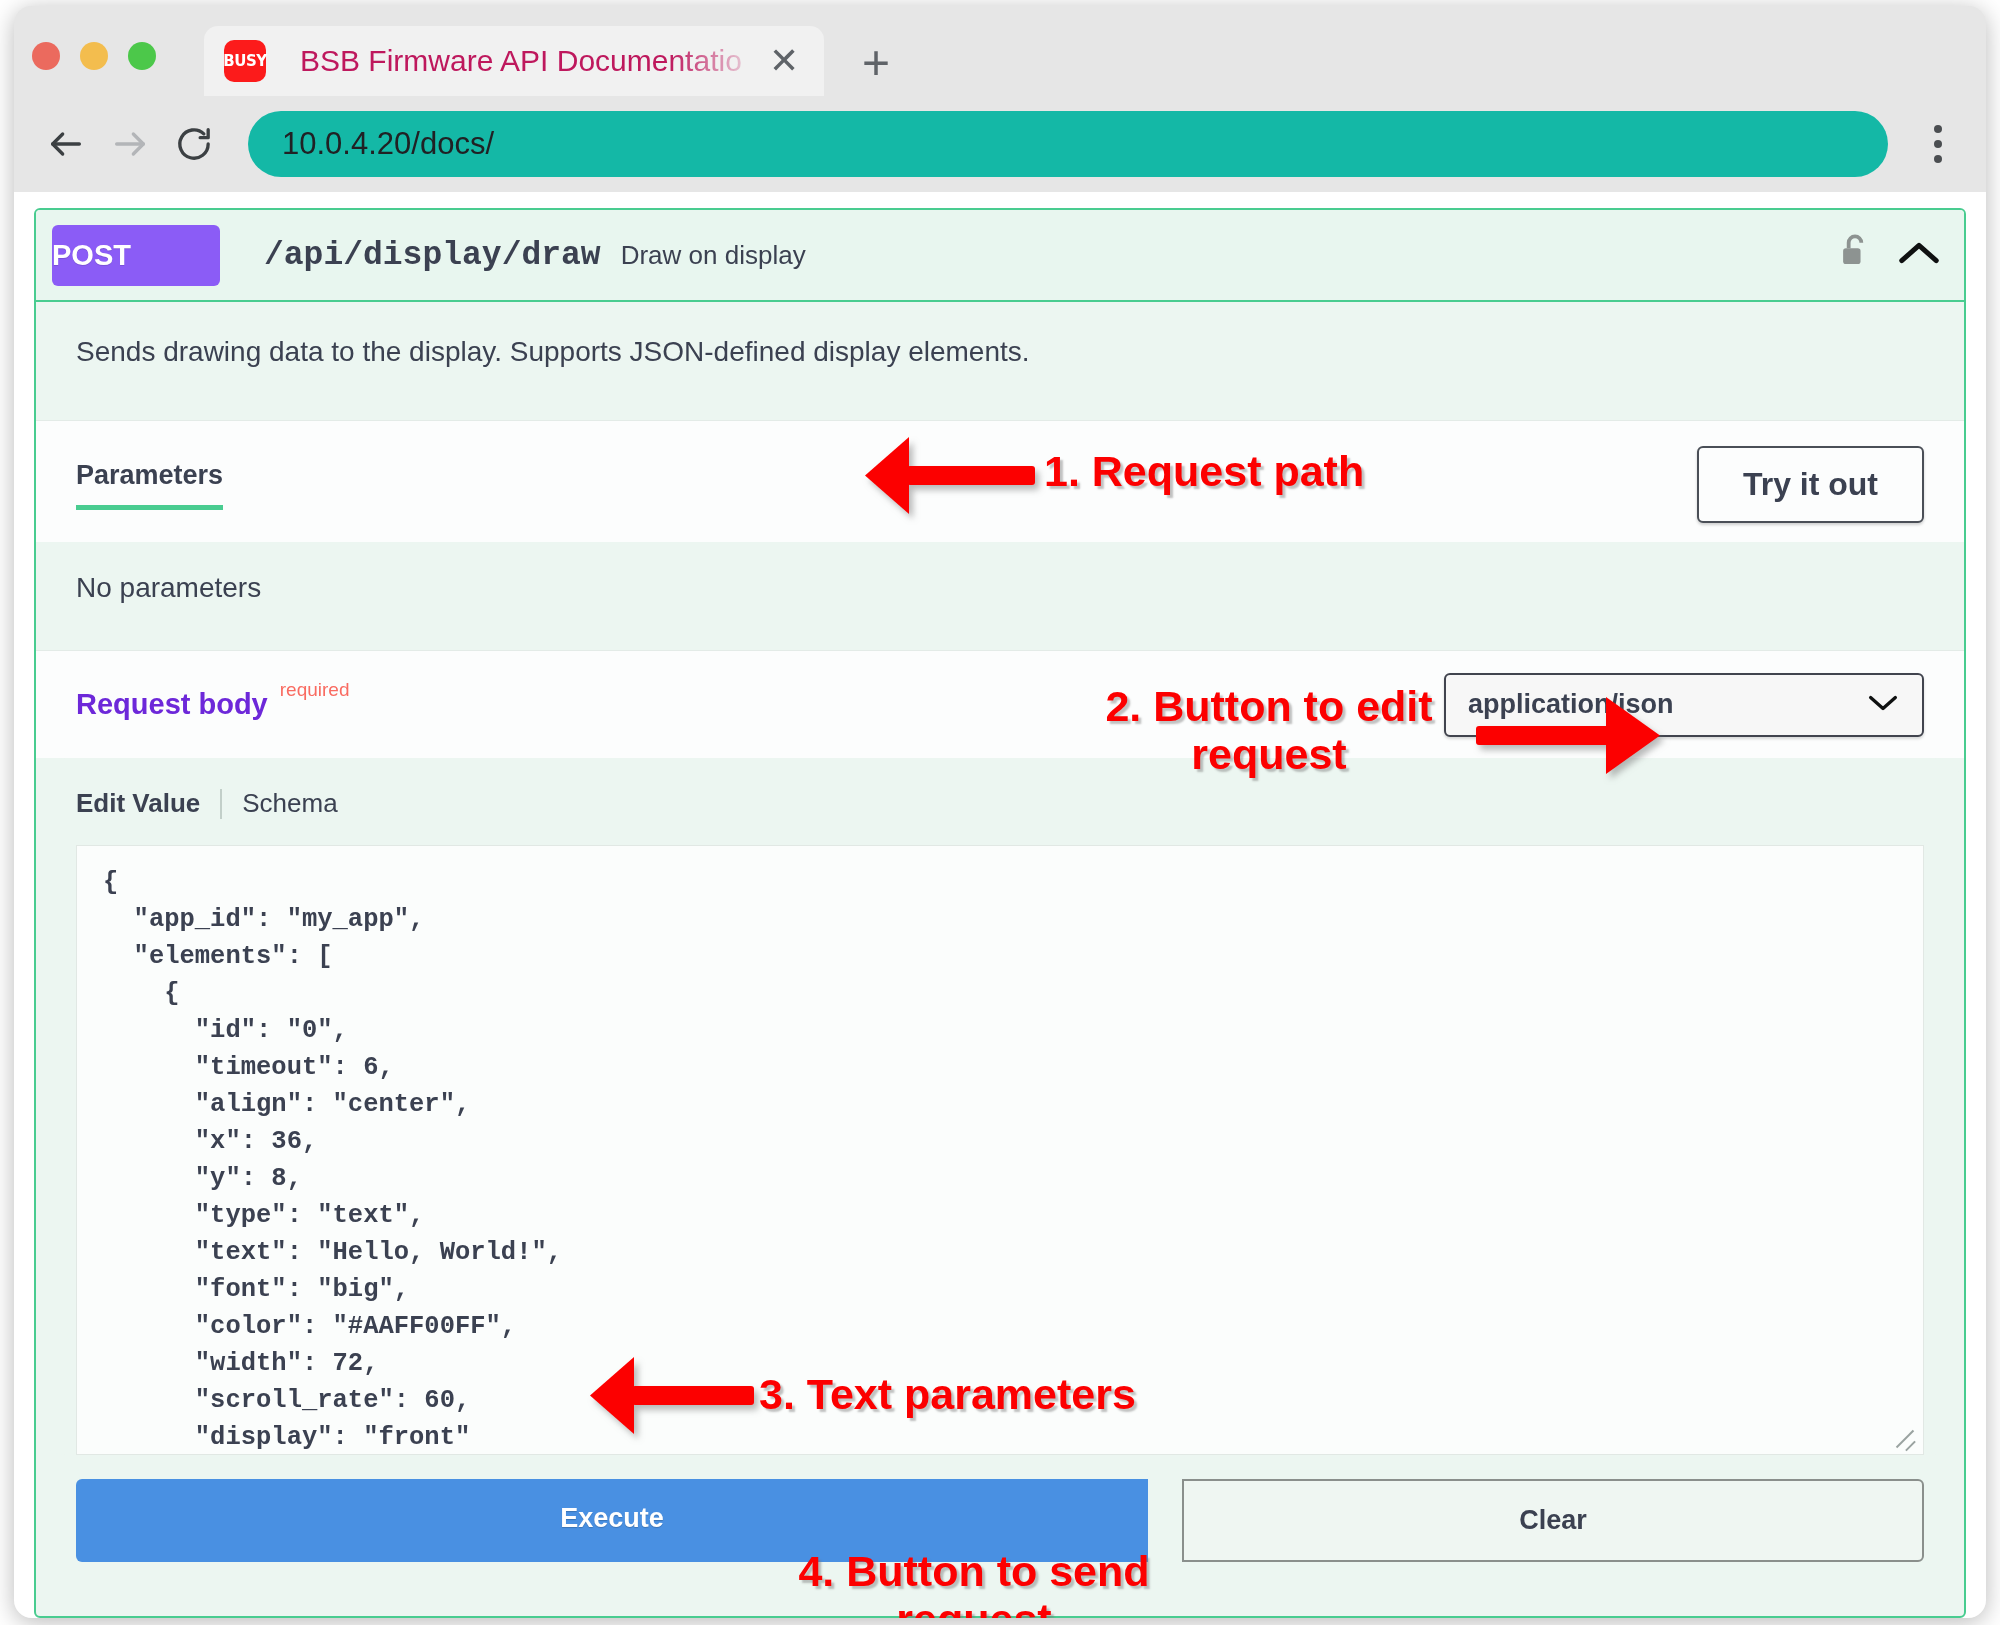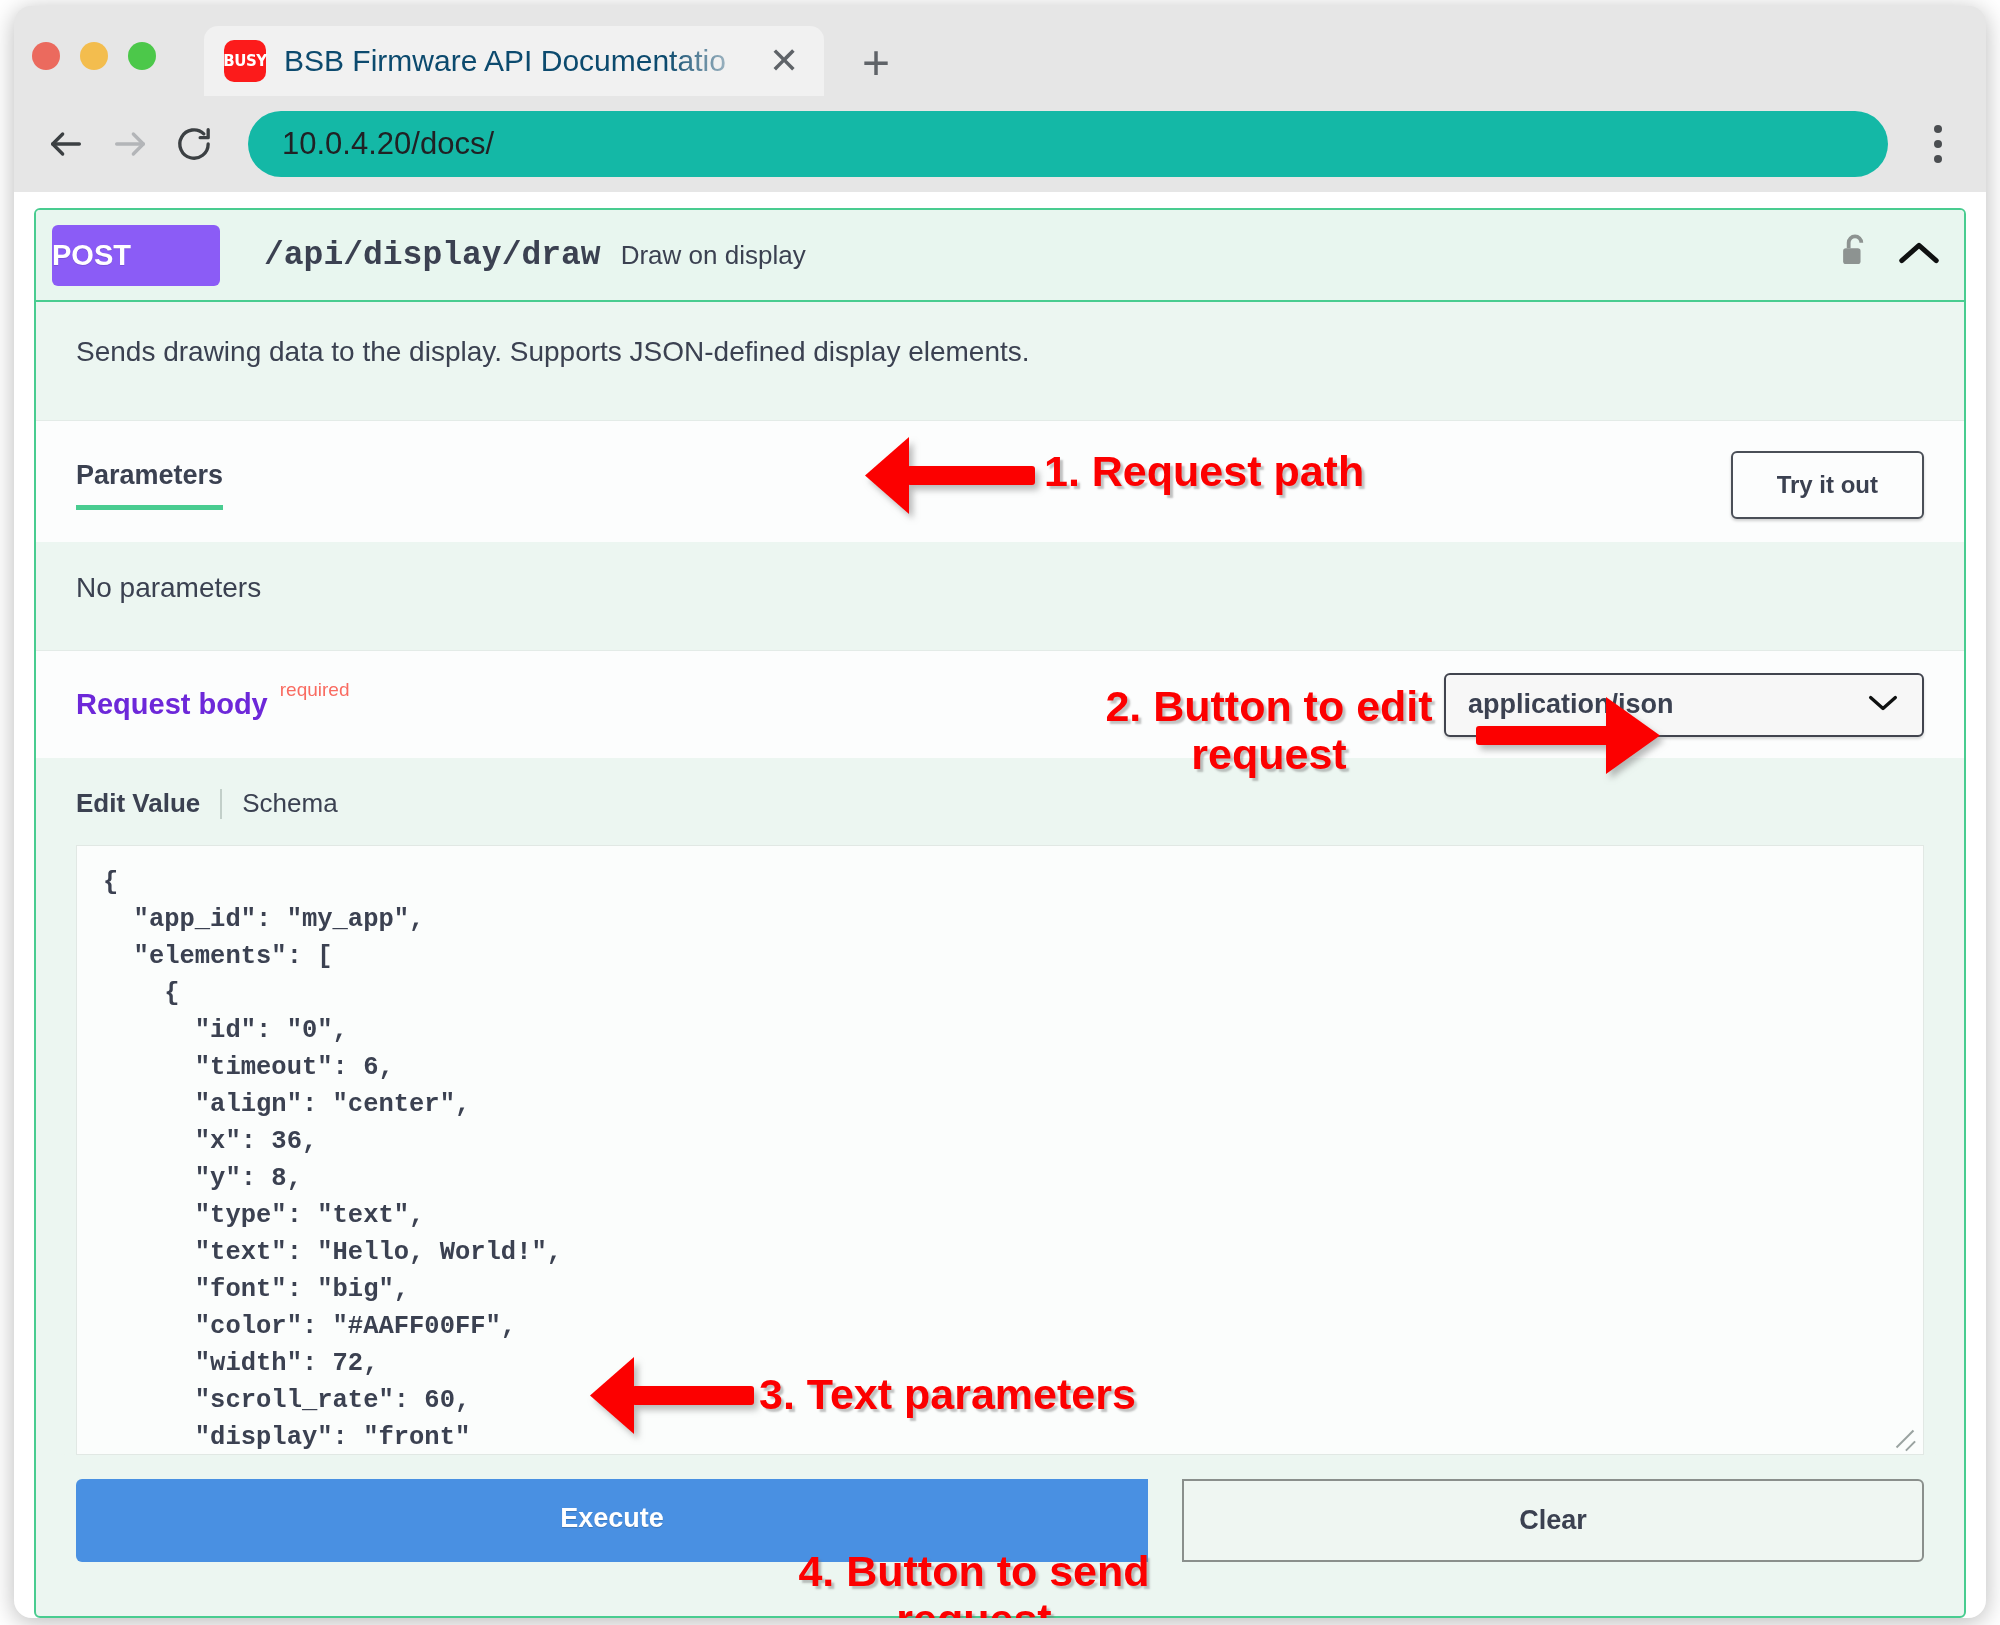--- a/index.html
+++ b/index.html
@@ -62,23 +62,23 @@
     border-radius: 10px;
     flex: 0 0 auto;
     display: flex; align-items: center; justify-content: center;
     color: #fff;
     font-size: 15px;
     font-weight: bold;
     font-family: "DejaVu Sans", sans-serif;
     letter-spacing: -0.5px;
   }
   .tab-title {
-    margin-left: 18px;
+    margin-left: 34px;
     font-size: 30px;
-    color: #0c4a6e;
+    color: #be185d;
     white-space: nowrap;
     overflow: hidden;
     flex: 1 1 auto;
     -webkit-mask-image: linear-gradient(to right, #000 80%, transparent 100%);
             mask-image: linear-gradient(to right, #000 80%, transparent 100%);
   }
   .tab-close {
     flex: 0 0 auto;
     width: 44px; height: 44px;
     display: flex; align-items: center; justify-content: center;
@@ -220,21 +220,21 @@
     border-bottom: 5px solid #49cc90;
     flex: 0 0 auto;
   }
   .params-spacer { flex: 1 1 auto; }
   .try-btn {
     flex: 0 0 auto;
     border: 2px solid #4a4f57;
     border-radius: 6px;
     background: #fcfdfd;
     color: #3b4151;
-    font-size: 24px;
+    font-size: 32px;
     font-weight: bold;
     padding: 18px 44px;
     box-shadow: 0 2px 3px rgba(0,0,0,0.18);
   }
 
   .no-params {
     padding: 30px 40px 46px 40px;
     font-size: 28px;
     color: #3b4151;
     background: #ecf6f1;

